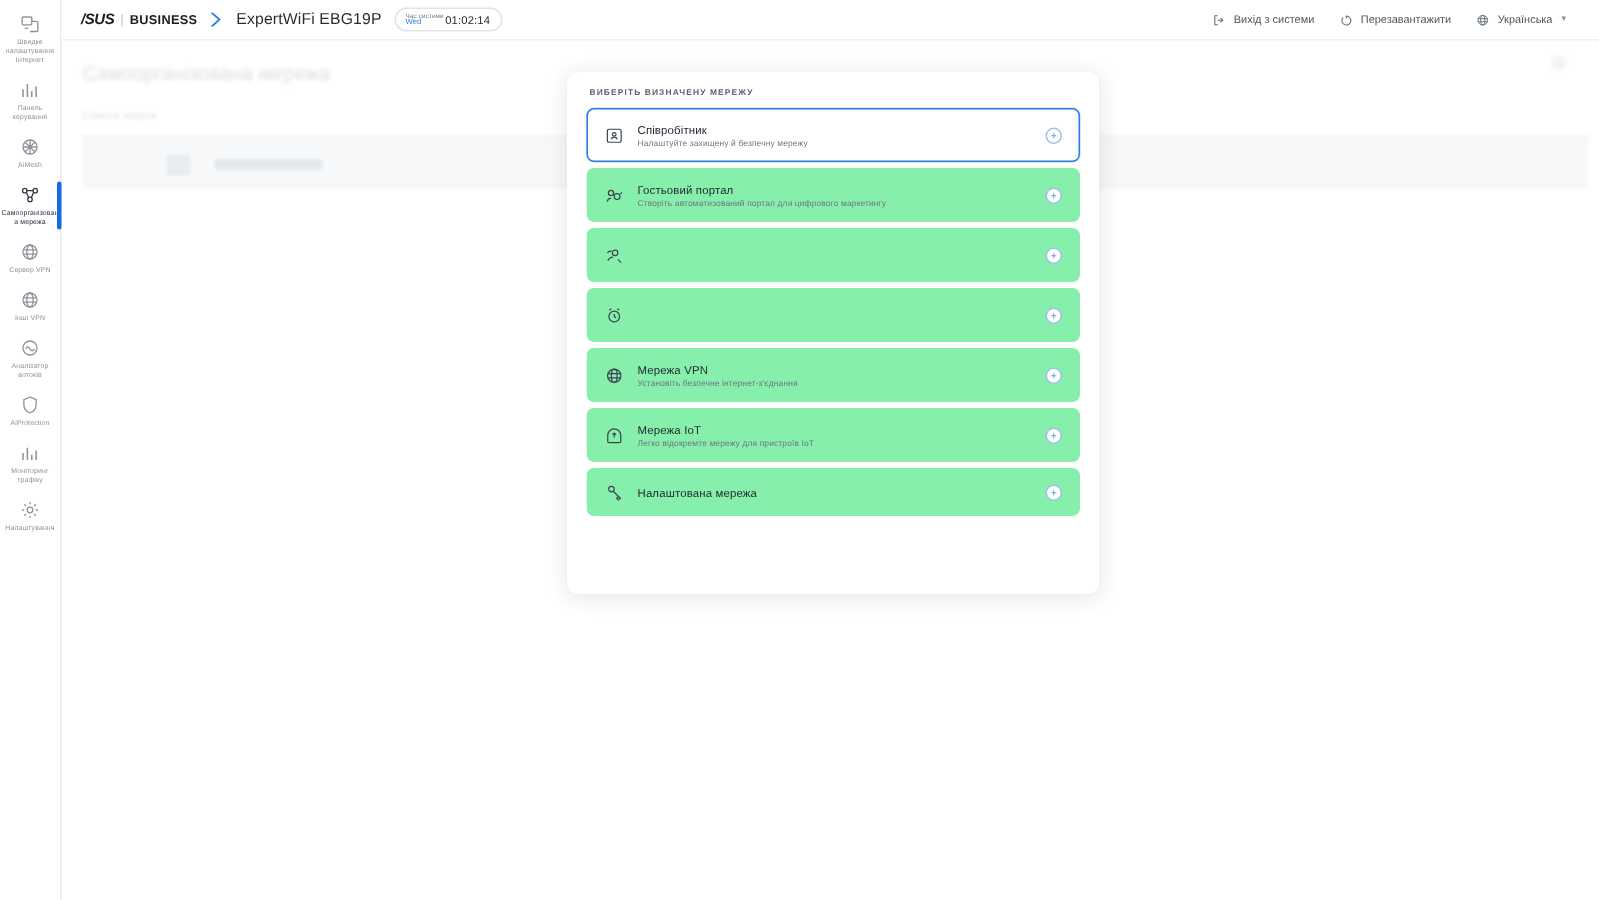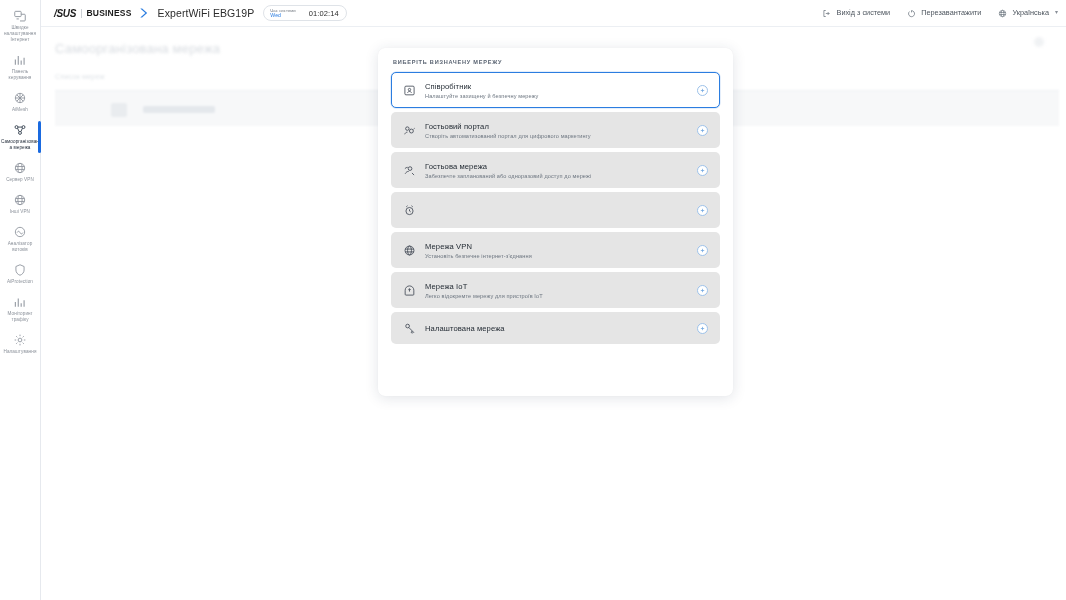--- a/index.html
+++ b/index.html
@@ -52,41 +52,41 @@
   }
 
   
   .main { flex: 1; position: relative; height: 600px; background:#fff; }
 
   .topbar {
     height: 27px; width: 1025px;
     display: flex; align-items: center;
     background: #ffffff;
     border-bottom: 1px solid #eceff3;
-    padding-left: 13px; padding-right: 8px;
+    padding-left: 13px; padding-right: 22px;
     position: relative; z-index: 4;
   }
   .asus-logo { display: flex; align-items: center; gap: 4px; }
   .asus-word {
     font-family: "Liberation Sans", sans-serif;
     font-weight: 700; font-style: italic;
     font-size: 10px; letter-spacing: -.3px; color: #1c1c1c;
   }
   .asus-sep { color: #bdc2c8; font-size: 9px; font-weight: 300; }
   .asus-biz { font-weight: 700; font-size: 8.5px; letter-spacing: .2px; color: #1c1c1c; }
   .asus-chev { margin-left: 2px; color: #2b7de0; display:flex; }
   .asus-chev svg { width: 11px; height: 12px; display:block;}
 
   .model-name {
     margin-left: 9px; font-size: 10.5px; color: #2d2d2d; letter-spacing: .1px;
   }
   .systime {
     margin-left: 9px; height: 16px;
     border: 1px solid #dfe3e8; border-radius: 9px;
-    display: flex; align-items: center; gap: 13px;
+    display: flex; align-items: center; gap: 1px;
     padding: 0 7px 0 6px; background: #fff;
   }
   .systime .st-left { display: flex; flex-direction: column; line-height: 5.5px; }
   .systime .st-cap { font-size: 4.2px; color: #6f767e; letter-spacing:.1px; }
   .systime .st-day { font-size: 5.2px; color: #2b7de0; }
   .systime .st-clock { font-size: 7.5px; color: #2b2b2b; letter-spacing: .1px; }
 
   .top-right { margin-left: auto; display: flex; align-items: center; gap: 16px; }
   .tr-item {
     display: flex; gap: 5px;
@@ -140,21 +140,21 @@
     font-size: 5.6px; font-weight: 700; color: #5a6472;
     letter-spacing: .75px; text-transform: uppercase;
     margin-bottom: 7px; padding-left: 2px;
   }
   .net-list { display: flex; flex-direction: column; gap: 4px; }
 
   .net-item {
     position: relative;
     display: flex; align-items: center;
     height: 36px;
-    background: #e5e5e5;
+    background: #86efac;
     border: 1px solid transparent;
     border-radius: 5px;
     padding: 0 11px 0 10px;
     cursor: pointer;
   }
   .net-item.selected {
     background: #ffffff;
     border: 1px solid #2b7de0;
     box-shadow: 0 0 0 .5px rgba(43,125,224,.25);
   }
@@ -402,24 +402,20 @@
 
         <div class="net-item">
           <span class="ni-icon">
             <svg viewBox="0 0 24 24" fill="none" stroke="currentColor" stroke-width="1.5">
               <circle cx="13" cy="8.5" r="3.4"></circle>
               <path d="M4 18c1.6-3 4-4.4 6.6-4.4"></path>
                 <path d="M3.5 8.5c1.4-1.6 3.3-2.4 5.2-2.4"></path>
               <path d="M16.5 16.5l4 4"></path>
             </svg>
           </span>
-          <span class="ni-text">
-            <span class="ni-name">Гостьова мережа</span>
-            <span class="ni-desc">Забезпечте запланований або одноразовий доступ до мережі</span>
-          </span>
           <span class="ni-add">
             <svg viewBox="0 0 24 24" fill="none" stroke="currentColor" stroke-width="2">
                 <path d="M12 7.5v9M7.5 12h9"></path>
               </svg>
           </span>
         </div>
 
         <div class="net-item">
           <span class="ni-icon">
             <svg viewBox="0 0 24 24" fill="none" stroke="currentColor" stroke-width="1.5">

